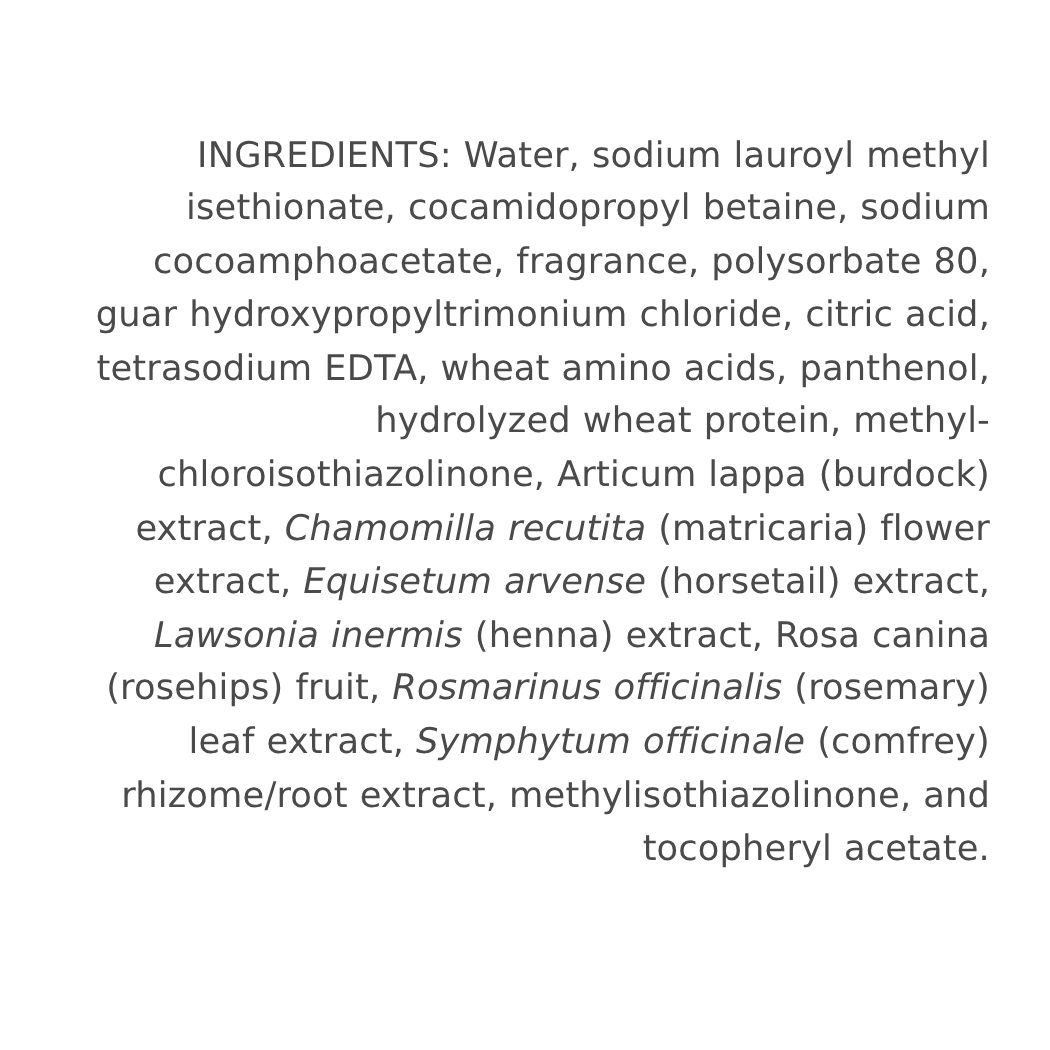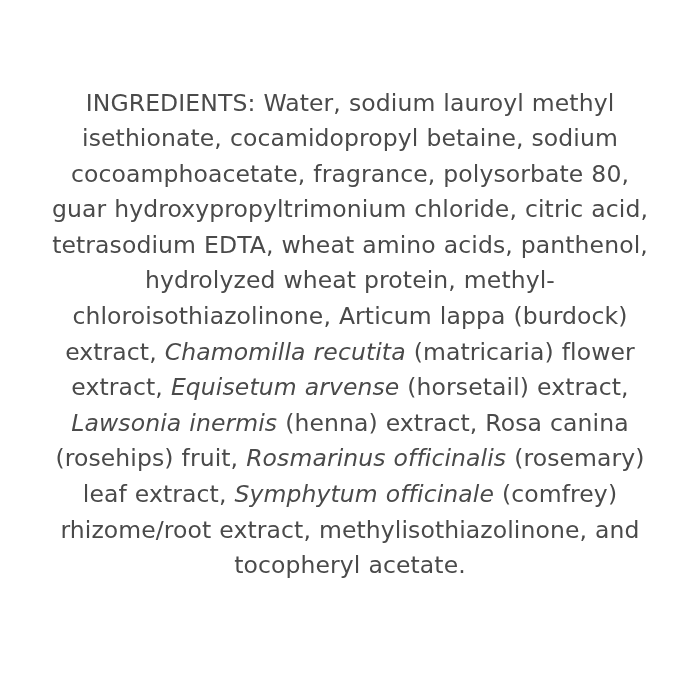--- a/index.html
+++ b/index.html
@@ -19,21 +19,21 @@
     height: 700px;
     padding: 62px 40px 0 40px;
     background: #ffffff;
   }
   .ingredients-block {
     color: #4a4a4a;
     font-size: 23.5px;
     line-height: 35.6px;
     letter-spacing: 0.1px;
     font-weight: 400;
-    text-align: center;
+    text-align: right;
     word-spacing: 0.4px;
   }
   .label {
     font-weight: 400;
     color: #4a4a4a;
   }
   .it {
     font-style: italic;
   }
 </style>

